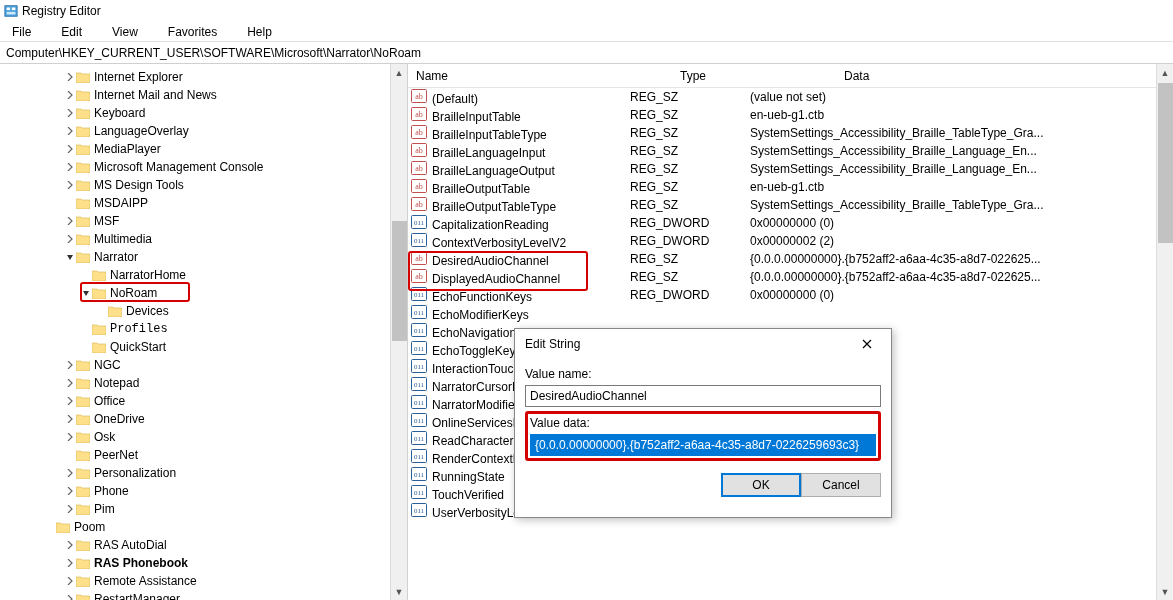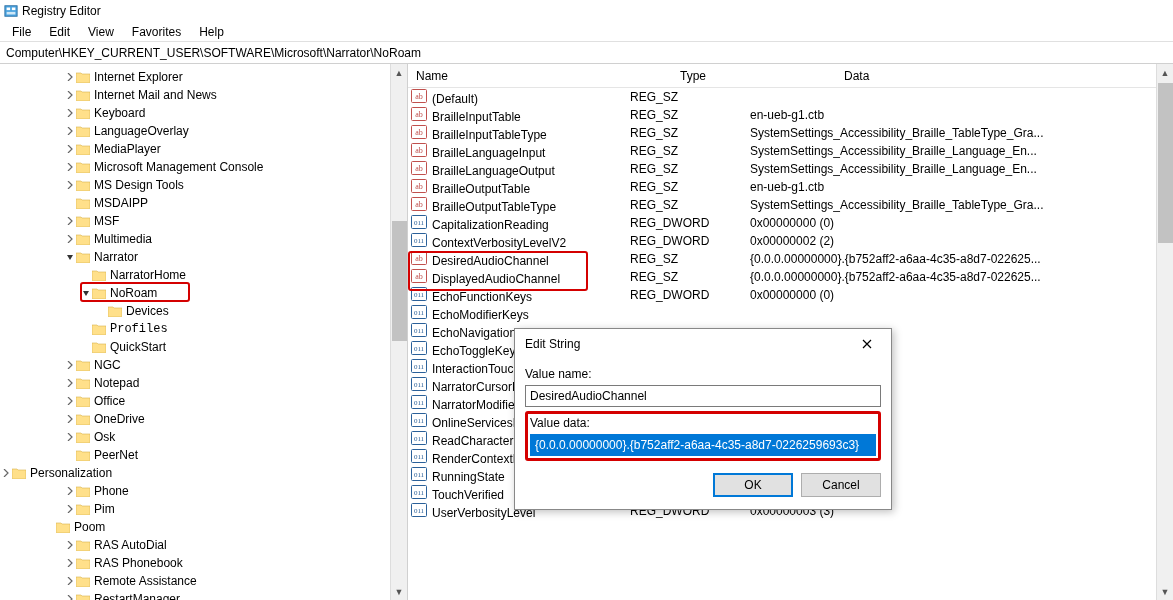--- a/index.html
+++ b/index.html
@@ -19,21 +19,21 @@
     display: flex;
     align-items: center;
     padding: 0 4px;
     font-size: 12px;
   }
   .titlebar svg { margin-right: 4px; }
   .menubar {
     height: 20px;
     display: flex;
     align-items: center;
-    gap: 2px;
+    gap: 14px;
     padding: 0 4px;
     border-bottom: 1px solid #e0e0e0;
   }
   .menubar span { padding: 2px 8px; }
   .addressbar {
     height: 22px;
     display: flex;
     align-items: center;
     padding: 2px 6px;
     border-bottom: 1px solid #d0d0d0;
@@ -169,22 +169,22 @@
     height:22px;
     border:1px solid #0078d7;
     background:#0078d7;
     color:#fff;
     padding:0 4px;
     font-size:12px;
     font-family:inherit;
   }
   .dlg-value-input::selection { background:#0078d7; color:#fff; }
   .dlg-buttons {
-    display:flex; justify-content:flex-end; gap:8px;
-    padding: 0 10px 12px 10px;
+    display:flex; justify-content:flex-end; 
+    padding: 0 10px 20px 10px;
   }
   .dlg-buttons button {
     width: 80px; height: 24px;
     font-size:12px; font-family:inherit;
     background:#e1e1e1;
     border:1px solid #adadad;
   }
   .dlg-buttons button.primary {
     border:2px solid #0078d7;
     background:#e1e1e1;
@@ -478,21 +478,21 @@
       </div>
       <div class="tree-row" style="padding-left: 64px;">
         <span class="chev"></span>
         <span class="folder-icon">
           <svg width="14" height="12" viewBox="0 0 14 12">
             <path d="M0 2 h5 l1 1 h8 v8 a1 1 0 0 1 -1 1 h-12 a1 1 0 0 1 -1 -1 z" fill="#ffe08a" stroke="#d9b24a" stroke-width="0.6"></path>
           </svg>
         </span>
         <span>PeerNet</span>
       </div>
-      <div class="tree-row" style="">
+      <div class="tree-row" style="padding-left: 64px;">
         <span class="chev">
           <svg width="8" height="8" viewBox="0 0 8 8">
             <path d="M2 0 L6 4 L2 8" fill="none" stroke="#666" stroke-width="1.2"></path>
           </svg>
         </span>
         <span class="folder-icon">
           <svg width="14" height="12" viewBox="0 0 14 12">
             <path d="M0 2 h5 l1 1 h8 v8 a1 1 0 0 1 -1 1 h-12 a1 1 0 0 1 -1 -1 z" fill="#ffe08a" stroke="#d9b24a" stroke-width="0.6"></path>
           </svg>
         </span>
@@ -539,21 +539,21 @@
             <path d="M2 0 L6 4 L2 8" fill="none" stroke="#666" stroke-width="1.2"></path>
           </svg>
         </span>
         <span class="folder-icon">
           <svg width="14" height="12" viewBox="0 0 14 12">
             <path d="M0 2 h5 l1 1 h8 v8 a1 1 0 0 1 -1 1 h-12 a1 1 0 0 1 -1 -1 z" fill="#ffe08a" stroke="#d9b24a" stroke-width="0.6"></path>
           </svg>
         </span>
         <span>RAS AutoDial</span>
       </div>
-      <div class="tree-row" style="padding-left: 64px;">
+      <div class="tree-row" style="padding-left: 64px; font-weight: bold;">
         <span class="chev">
           <svg width="8" height="8" viewBox="0 0 8 8">
             <path d="M2 0 L6 4 L2 8" fill="none" stroke="#666" stroke-width="1.2"></path>
           </svg>
         </span>
         <span class="folder-icon">
           <svg width="14" height="12" viewBox="0 0 14 12">
             <path d="M0 2 h5 l1 1 h8 v8 a1 1 0 0 1 -1 1 h-12 a1 1 0 0 1 -1 -1 z" fill="#ffe08a" stroke="#d9b24a" stroke-width="0.6"></path>
           </svg>
         </span>
@@ -602,20 +602,21 @@
     </div>
     <div class="list-body" id="listbody">
         <div class="list-row">
           <div class="col-name"><span class="val-icon">
               <svg width="16" height="14" viewBox="0 0 16 14">
                 <rect x="0.5" y="0.5" width="15" height="13" rx="1" fill="#fff" stroke="#c0504d"></rect>
                 <text x="8" y="10" text-anchor="middle" font-size="8" font-family="Tahoma" fill="#c0504d">ab</text>
               </svg>
             </span><span>(Default)</span></div>
           <div class="col-type">REG_SZ</div>
+          <div class="col-data">(value not set)</div>
         </div>
         <div class="list-row">
           <div class="col-name"><span class="val-icon">
               <svg width="16" height="14" viewBox="0 0 16 14">
                 <rect x="0.5" y="0.5" width="15" height="13" rx="1" fill="#fff" stroke="#c0504d"></rect>
                 <text x="8" y="10" text-anchor="middle" font-size="8" font-family="Tahoma" fill="#c0504d">ab</text>
               </svg>
             </span><span>BrailleInputTable</span></div>
           <div class="col-type">REG_SZ</div>
           <div class="col-data">en-ueb-g1.ctb</div>

